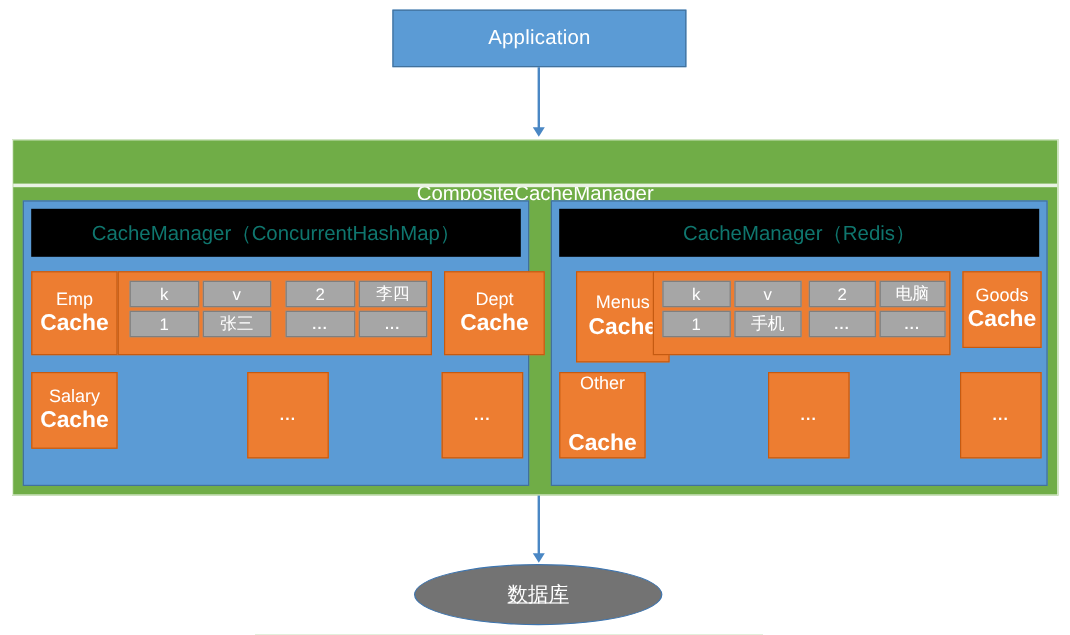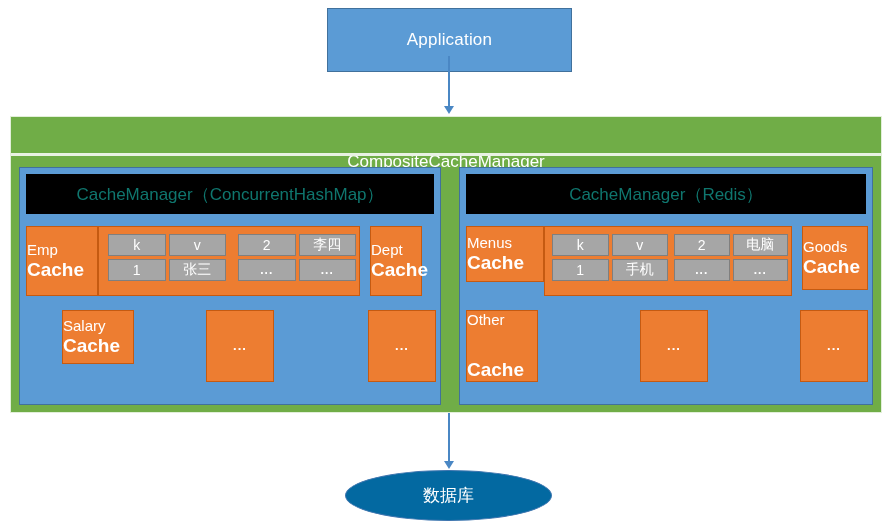--- a/index.html
+++ b/index.html
@@ -7,21 +7,21 @@
     width:892px;height:529px;
     background:#ffffff;
     font-family:"Liberation Sans","DejaVu Sans",sans-serif;
     overflow:hidden;
     position:relative;
   }
   #stage{position:absolute;left:0;top:0;width:892px;height:529px;}
 
   
   .app-box{
-    position:absolute;left:327px;top:8px;width:245px;height:64px;
+    position:absolute;left:327px;top:8px;width:245px;height:48px;
     background:#5B9BD5;border:1px solid #41719C;
     display:flex;align-items:center;justify-content:center;
     color:#ffffff;font-size:17px;letter-spacing:.2px;
     box-sizing:border-box;
   }
 
   
   .arrow-line{position:absolute;background:#4A87C4;width:2px;}
   .arrow-head{
     position:absolute;width:0;height:0;
@@ -55,21 +55,21 @@
     position:absolute;left:6px;top:6px;right:6px;height:40px;
     background:#000000;
     display:flex;align-items:center;justify-content:center;
     color:#0f766e;font-size:17px;
   }
 
   
   .cache{
     position:absolute;background:#ED7D31;border:1px solid #C55A11;
     box-sizing:border-box;
-    display:flex;flex-direction:column;align-items:flex-start;justify-content:center;
+    display:flex;flex-direction:column;align-items:center;justify-content:center;
     color:#ffffff;line-height:1.18;
   }
   .cache .l1{font-size:15px;font-weight:normal;}
   .cache .l2{font-size:19px;font-weight:bold;}
   .cache.dots{justify-content:center;align-items:center;}
   .cache .dots-txt{font-size:13px;font-weight:bold;letter-spacing:1px;}
 
   
   .kv-strip{
     position:absolute;background:#ED7D31;border:1px solid #C55A11;
@@ -81,23 +81,23 @@
   .kv-cell{
     background:#A6A6A6;border:1px solid #7F7F7F;box-sizing:border-box;
     display:flex;align-items:center;justify-content:center;
     color:#ffffff;font-size:14px;height:22px;
   }
   .kv-cell.small{font-size:12px;font-weight:bold;letter-spacing:1px;}
 
   
   .db-ellipse{
     position:absolute;left:345px;top:470px;width:207px;height:51px;
-    background:#0369a1;border:1px solid #3E75AF;border-radius:50%;
-    display:flex;align-items:center;justify-content:center;
-    color:#ffffff;font-size:17px;box-sizing:border-box;
+    background:#737373;border:1px solid #3E75AF;border-radius:50%;
+    display:flex;align-items:center;justify-content:center;
+    color:#ffffff;font-size:17px;box-sizing:border-box;text-decoration:underline;
   }
 </style>
 </head>
 <body>
 
 <div id="stage">
 
   <div class="app-box">
     <span>Application</span>
   </div>
@@ -126,43 +126,43 @@
         <div class="kv-cell">张三</div>
       </div>
 
       <div class="kv-table" style="left:218px;top:66px;width:118px;">
         <div class="kv-cell">2</div>
         <div class="kv-cell">李四</div>
         <div class="kv-cell small">...</div>
         <div class="kv-cell small">...</div>
       </div>
 
-      <div class="cache" style="left:350px;top:58px;width:52px;height:70px;">
+      <div class="cache" style="left:350px;top:58px;width:84px;height:70px;">
         <span class="l1">Dept</span>
         <span class="l2">Cache</span>
       </div>
 
-      <div class="cache" style="left:6px;top:142px;width:72px;height:54px;margin-left:36px;">
+      <div class="cache" style="left:6px;top:142px;width:72px;height:64px;">
         <span class="l1">Salary</span>
         <span class="l2">Cache</span>
       </div>
 
       <div class="cache dots" style="left:186px;top:142px;width:68px;height:72px;">
         <span class="dots-txt">...</span>
       </div>
 
       <div class="cache dots" style="left:348px;top:142px;width:68px;height:72px;">
         <span class="dots-txt">...</span>
       </div>
     </div>
 
     <div class="blue-panel panel-right">
       <div class="black-header">CacheManager（Redis）</div>
 
-      <div class="cache" style="left:6px;top:58px;width:78px;height:56px;">
+      <div class="cache" style="left:20px;top:58px;width:78px;height:76px;">
         <span class="l1">Menus</span>
         <span class="l2">Cache</span>
       </div>
 
       <div class="kv-strip" style="left:84px;top:58px;width:248px;height:70px;"></div>
 
       <div class="kv-table" style="left:92px;top:66px;width:116px;">
         <div class="kv-cell">k</div>
         <div class="kv-cell">v</div>
         <div class="kv-cell">1</div>

